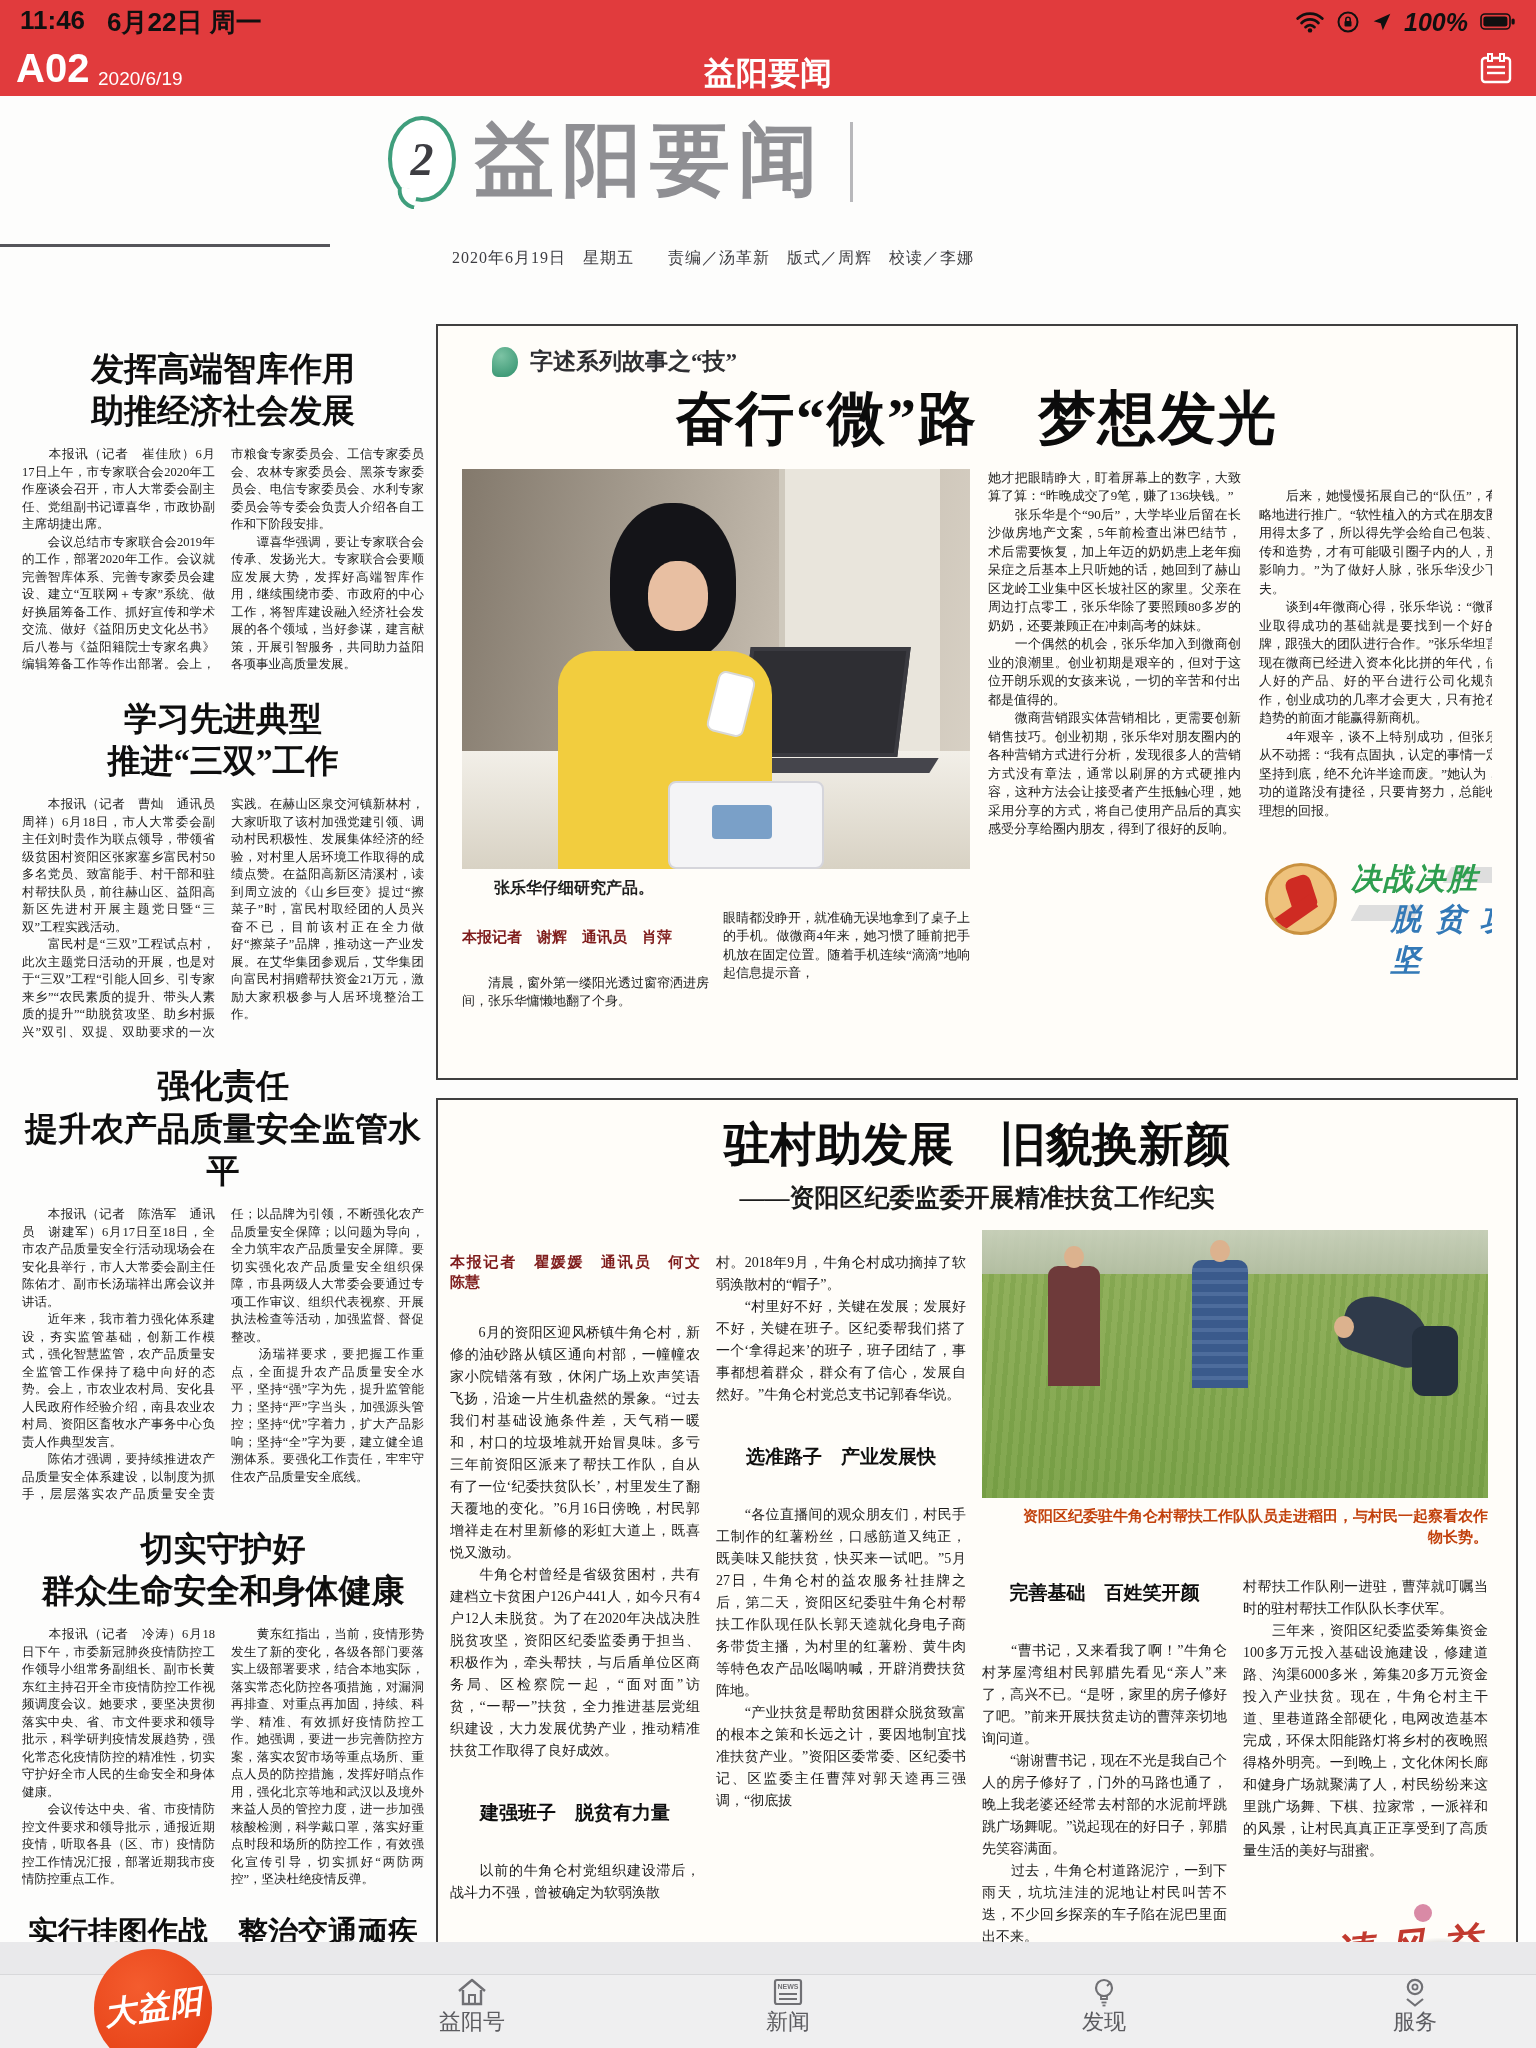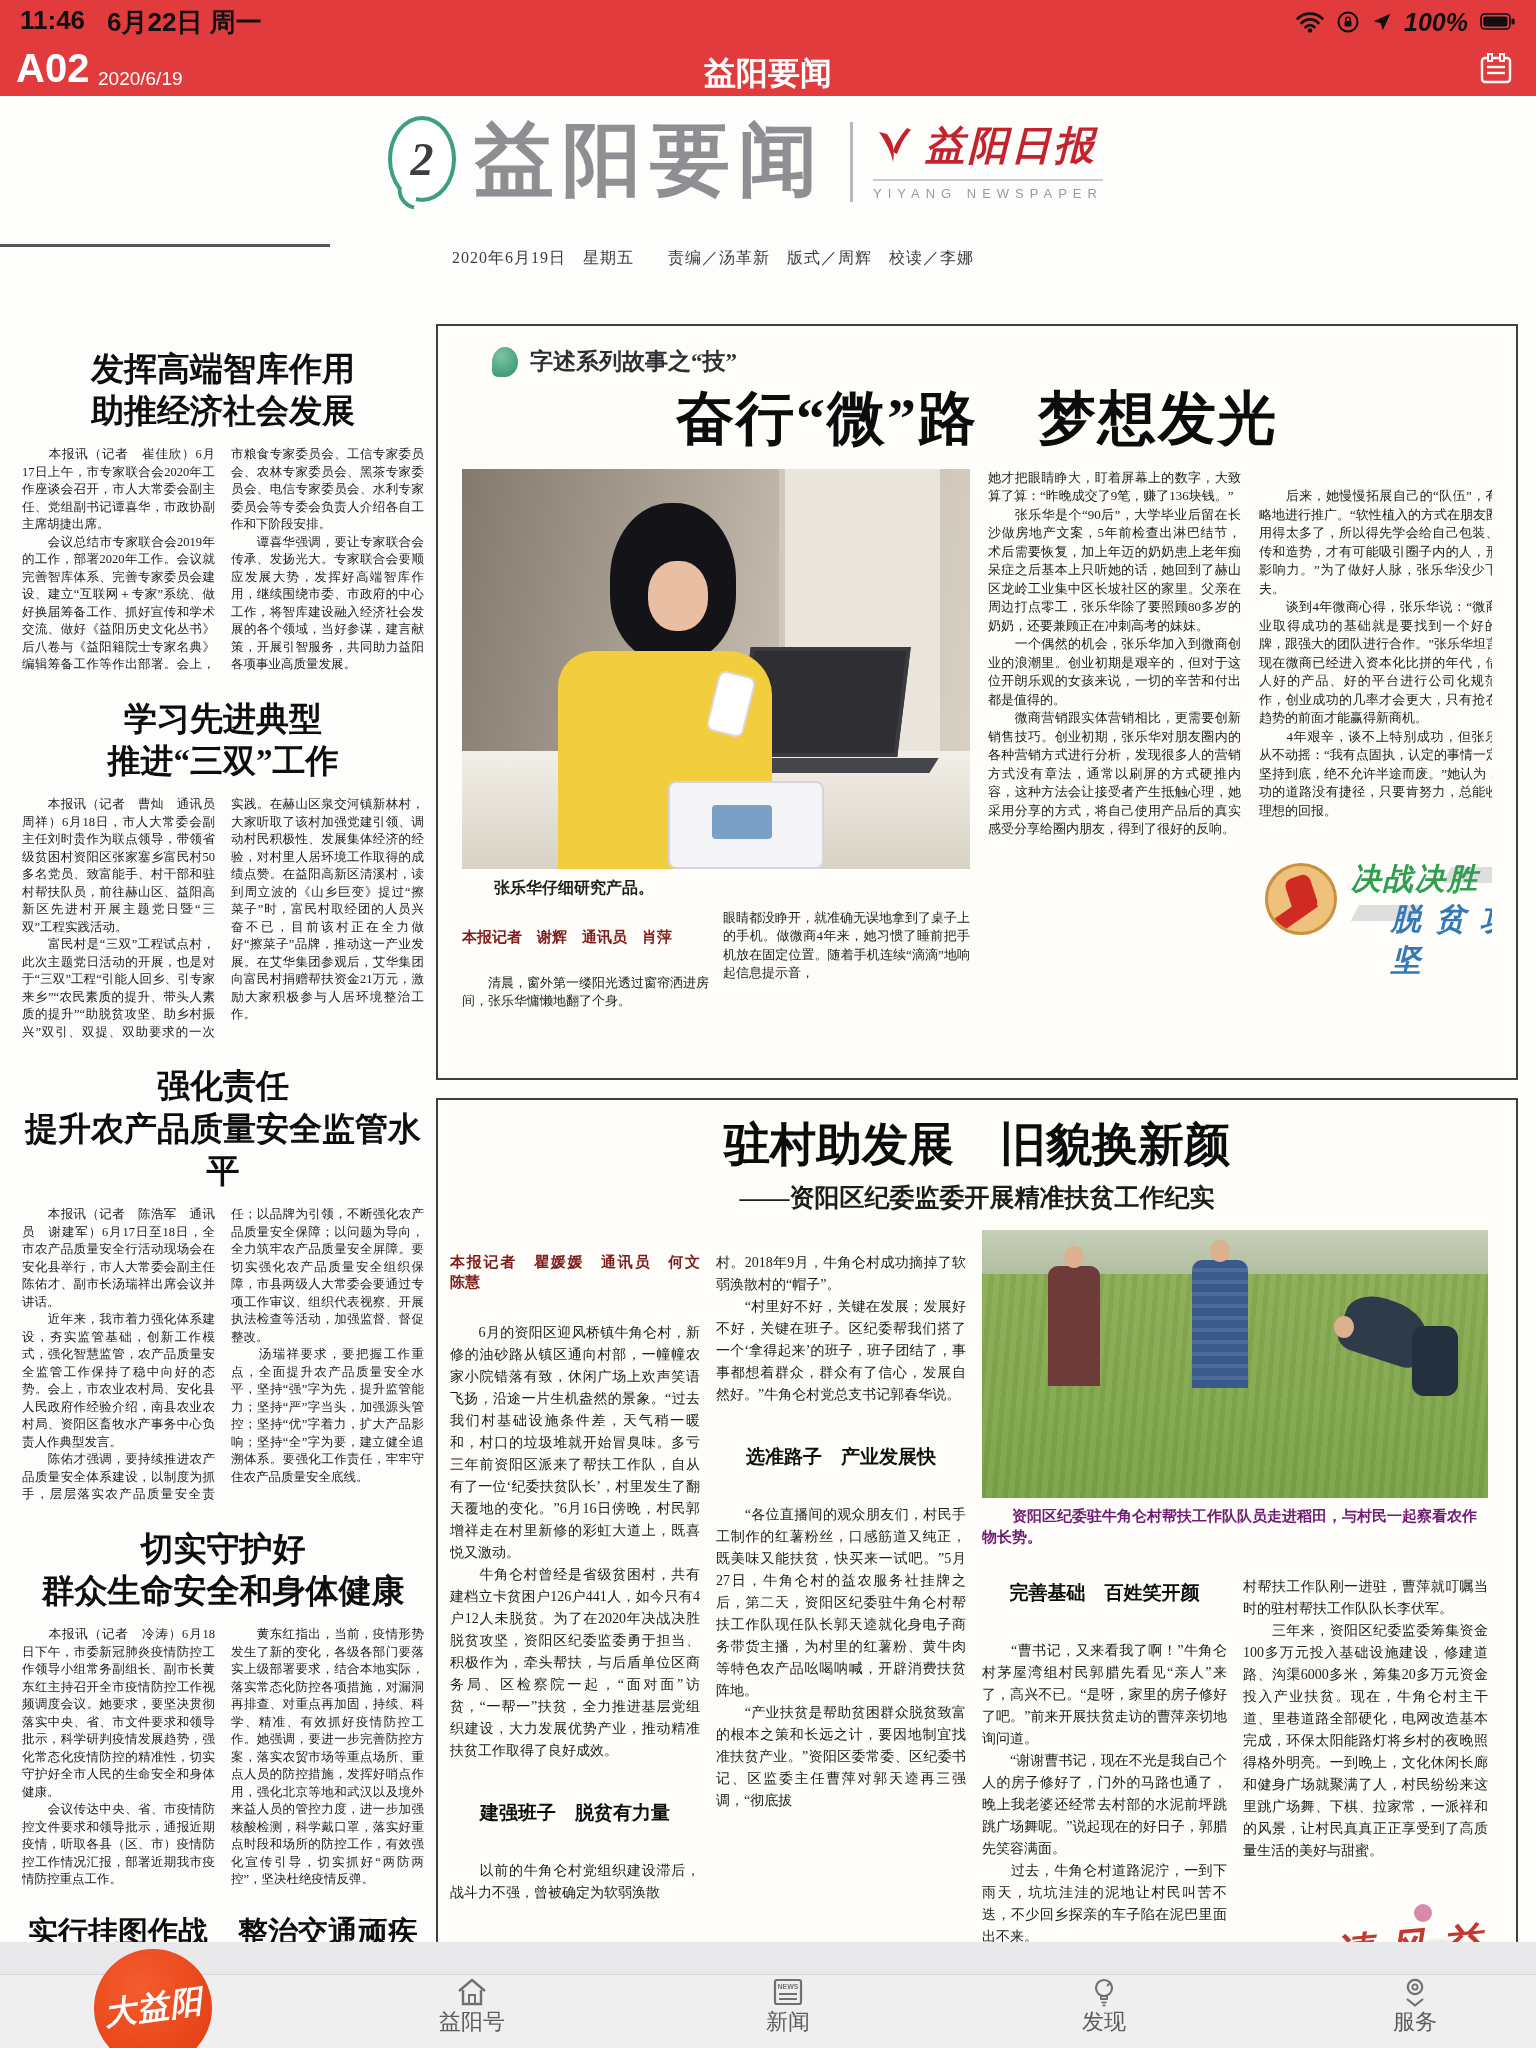--- a/index.html
+++ b/index.html
@@ -85,21 +85,21 @@
   .badge-l2{position:absolute;left:132px;top:46px;font:italic 900 30px "Liberation Serif",serif;color:#3379b7;letter-spacing:2px;}
   
   .report{left:436px;top:1002px;width:1082px;height:926px;padding:12px 12px;}
   .r-head{font:900 46px/1.1 "Liberation Serif","DejaVu Serif",serif;color:#0c0c0c;text-align:center;margin:8px 0 10px;}
   .r-sub{font:600 25px "Liberation Serif",serif;color:#1c1c1c;text-align:center;margin:0 0 16px;}
   .r-body{display:flex;gap:16px;height:740px;overflow:hidden;}
   .r-col{width:250px;flex:none;font:14px/22px "Liberation Serif",serif;color:#1b1b1b;
          text-align:justify;white-space:pre-line;overflow:hidden;}
   .r-right{width:506px;flex:none;}
   .sub{font:700 19px "Liberation Serif",serif;text-align:center;color:#0e0e0e;margin:16px 0 12px;white-space:pre-line;}
-  .r-cap{font:700 15px/21px "Liberation Serif",serif;color:#701a75;margin-top:8px;white-space:pre-line;}
+  .r-cap{font:700 15px/21px "Liberation Serif",serif;color:#c2410c;margin-top:8px;white-space:pre-line;text-align:right;}
   .r-under{display:flex;gap:16px;margin-top:6px;}
   .r-ucol{width:245px;font:14px/22px "Liberation Serif",serif;color:#1b1b1b;text-align:justify;white-space:pre-line;}
   
   .photo-report{position:relative;width:506px;height:268px;overflow:hidden;
      background:repeating-linear-gradient(95deg,rgba(122,160,70,.55) 0 5px,rgba(143,176,89,.55) 5px 11px),
                 linear-gradient(#9ab465,#6f9a42);}
   .rp-tunnel{position:absolute;left:0;top:0;width:100%;height:44px;background:linear-gradient(#ccd2c2,#b7c0a9);opacity:.9;}
   .rp-head{position:absolute;width:20px;height:22px;background:#dcb28e;border-radius:50%;}
   .rp-man1{position:absolute;left:66px;top:36px;width:52px;height:120px;background:#6e3a3a;border-radius:10px 10px 0 0;}
   .rp-man2{position:absolute;left:210px;top:30px;width:56px;height:128px;background:#3a5a8c;border-radius:10px 10px 0 0;
@@ -184,32 +184,20 @@
     <div class="mast-rule"></div>
     <div class="mast-inner">
       <div class="bubble">
         <div class="bubble-oval">
             <span class="bubble-num">2</span>
           </div>
         <div class="bubble-tail"></div>
       </div>
       <div class="mast-title">益阳要闻</div>
       <div class="mast-div"></div>
-      <div class="brand">
-        <div class="brand-row">
-          <span>
-              <svg width="44" height="40" viewBox="0 0 44 40">
-                <path d="M6 6 C14 18 18 26 20 36 C22 24 20 16 14 8 Z" fill="#c5232b"></path>
-                <path d="M34 2 C26 12 22 18 20 26 L24 28 C28 18 32 10 38 4 Z" fill="#c5232b"></path>
-              </svg>
-            </span>
-          <span class="brand-name">益阳日报</span>
-        </div>
-        <div class="brand-en">YIYANG NEWSPAPER</div>
-      </div>
     </div>
     <div class="mast-date">2020年6月19日　星期五　　责编／汤革新　版式／周辉　校读／李娜</div>
 
     <div class="leftcol">
       <div class="la">
         <h2 class="la-title">发挥高端智库作用
 助推经济社会发展</h2>
         <div class="la-body">　　本报讯（记者　崔佳欣）6月17日上午，市专家联合会2020年工作座谈会召开，市人大常委会副主任、党组副书记谭喜华，市政协副主席胡捷出席。
 　　会议总结市专家联合会2019年的工作，部署2020年工作。会议就完善智库体系、完善专家委员会建设、建立“互联网＋专家”系统、做好换届筹备工作、抓好宣传和学术交流、做好《益阳历史文化丛书》后八卷与《益阳籍院士专家名典》编辑筹备工作等作出部署。会上，市粮食专家委员会、工信专家委员会、农林专家委员会、黑茶专家委员会、电信专家委员会、水利专家委员会等专委会负责人介绍各自工作和下阶段安排。
 　　谭喜华强调，要让专家联合会传承、发扬光大。专家联合会要顺应发展大势，发挥好高端智库作用，继续围绕市委、市政府的中心工作，将智库建设融入经济社会发展的各个领域，当好参谋，建言献策，开展引智服务，共同助力益阳各项事业高质量发展。</div>

